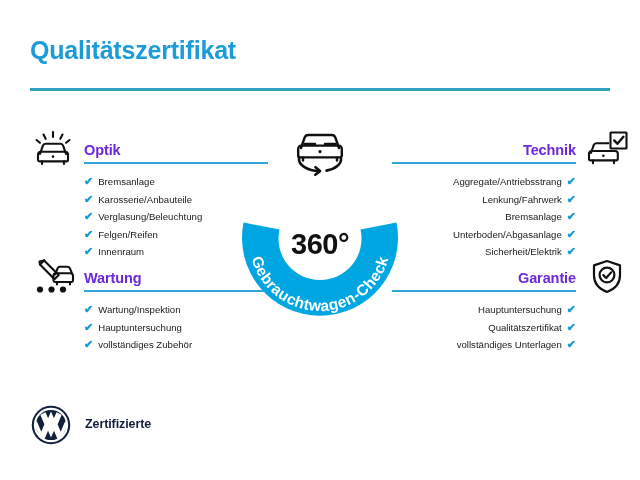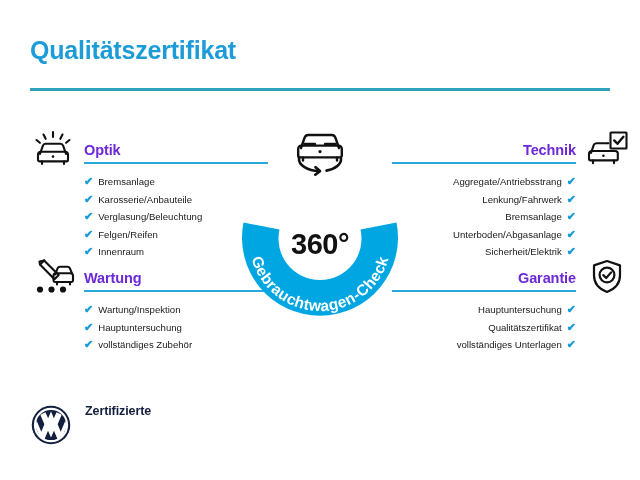--- a/index.html
+++ b/index.html
@@ -145,21 +145,21 @@
     width: 70px;
     height: 58px;
   }
 
   
   .footer {
     position: absolute;
     left: 30px;
     top: 404px;
     display: flex;
-    align-items: flex-start;
+    align-items: center;
   }
   .vw-logo { width: 42px; height: 42px; }
   .footer-text {
     margin-left: 13px;
     font-size: 12.5px;
     font-weight: bold;
     color: #131F3E;
     line-height: 15.5px;
     letter-spacing: -0.1px;
   }

